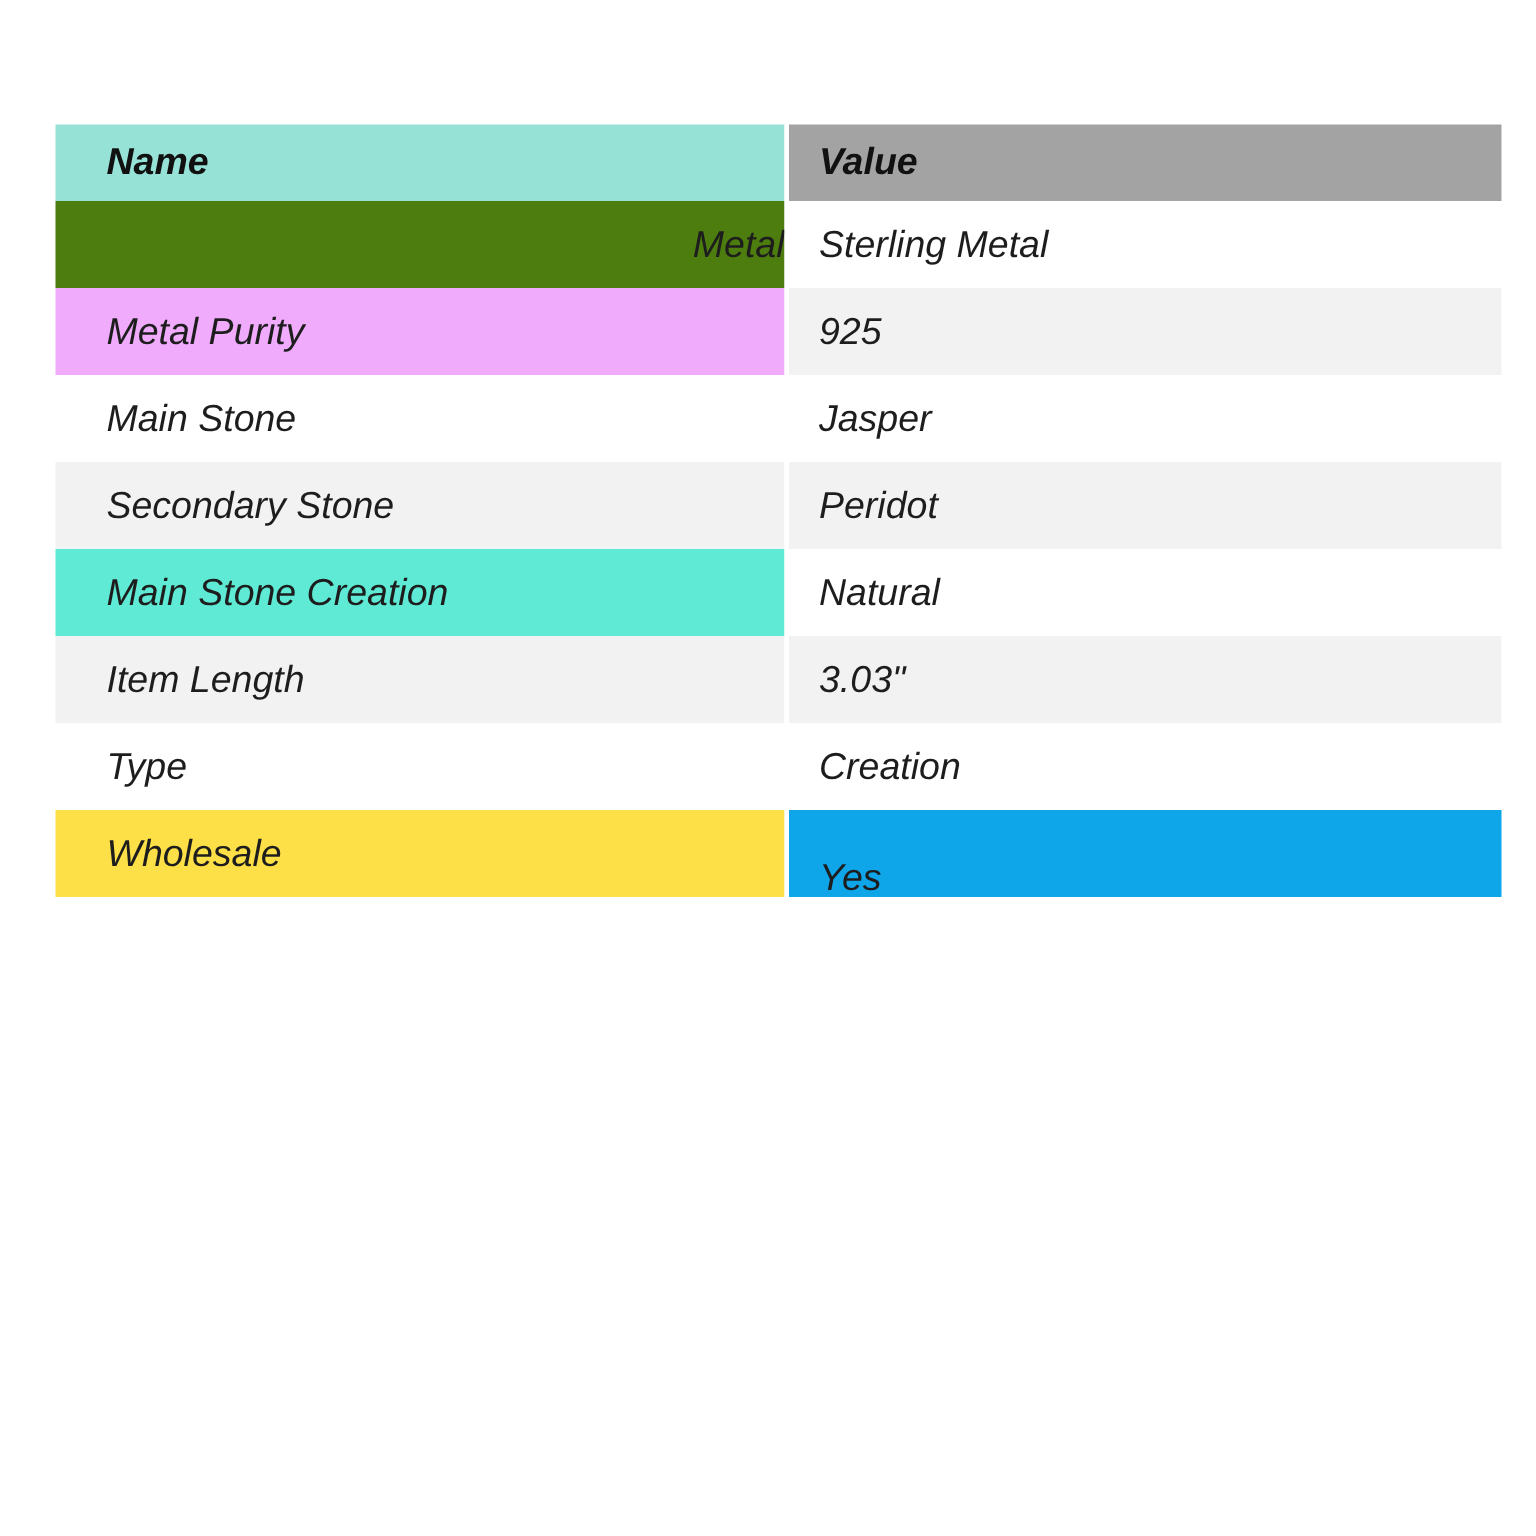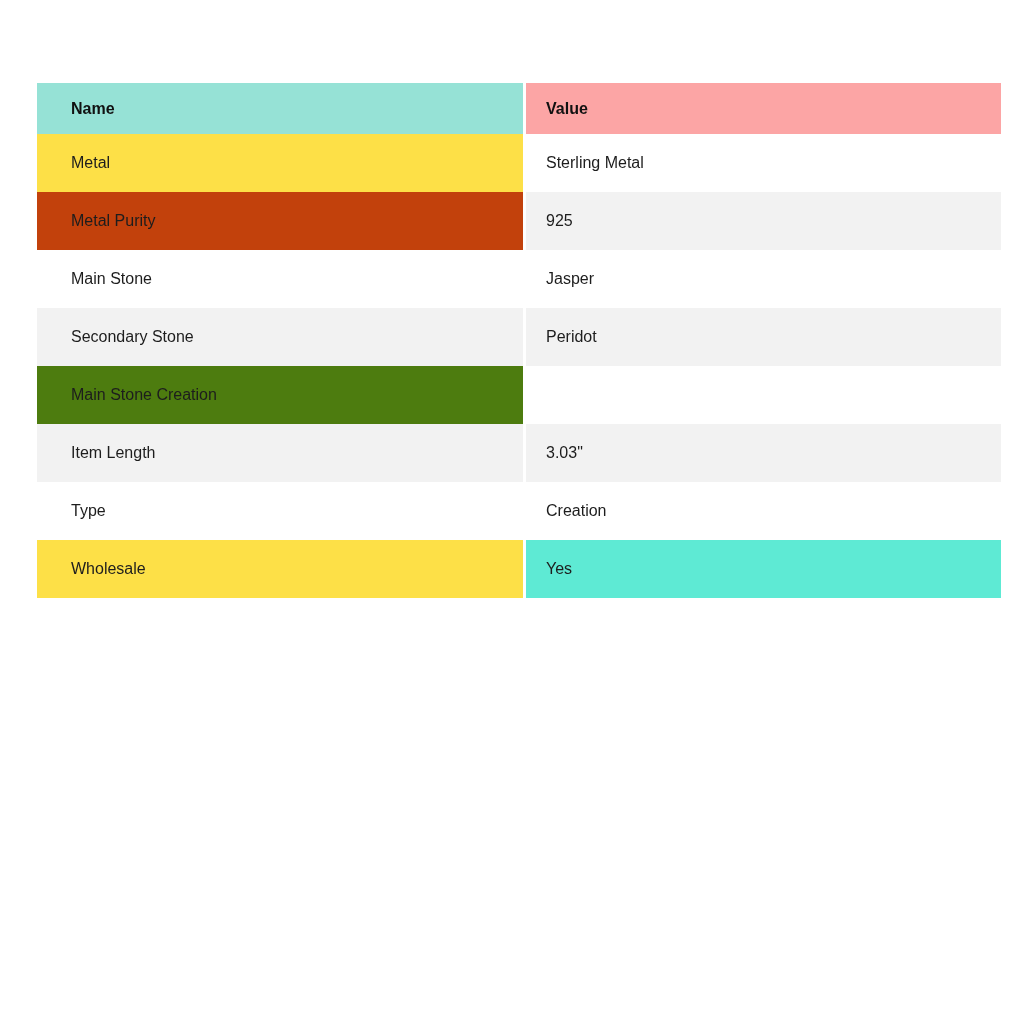--- a/index.html
+++ b/index.html
@@ -29,24 +29,25 @@
     height: 51px;
   }
   .t-body-row {
     height: 58px;
   }
   .cell {
     display: flex;
     align-items: center;
     box-sizing: border-box;
     color: #1d1d1d;
-    font-size: 16px;
+    font-size: 25px;
     line-height: 1;
     white-space: nowrap;
     overflow: hidden;
+    font-style: italic;
   }
   .cell-name {
     width: 486px;
     padding-left: 34px;
   }
   .col-gap {
     width: 3px;
     background: #ffffff;
     flex: 0 0 3px;
   }
@@ -64,37 +65,37 @@
 <body>
 
 <div class="canvas">
   <div class="spec-table">
 
     <div class="t-row t-head">
       <div class="cell cell-name" style="background: rgb(150, 226, 214);">
         <span>Name</span>
       </div>
       <div class="col-gap"></div>
-      <div class="cell cell-value" style="background: #fca5a5;">
+      <div class="cell cell-value" style="background: #a3a3a3;">
         <span>Value</span>
       </div>
     </div>
 
     <div class="t-row t-body-row">
-      <div class="cell cell-name" style="background: #fde047;">
+      <div class="cell cell-name" style="background: #4d7c0f; justify-content: flex-end;">
           <span>Metal</span>
         </div>
       <div class="col-gap"></div>
       <div class="cell cell-value" style="background: rgb(255, 255, 255);">
           <span>Sterling Metal</span>
         </div>
     </div>
 
     <div class="t-row t-body-row">
-      <div class="cell cell-name" style="background: #c2410c;">
+      <div class="cell cell-name" style="background: #f0abfc;">
           <span>Metal Purity</span>
         </div>
       <div class="col-gap"></div>
       <div class="cell cell-value" style="background: rgb(242, 242, 242);">
           <span>925</span>
         </div>
     </div>
 
     <div class="t-row t-body-row">
       <div class="cell cell-name" style="background: rgb(255, 255, 255);">
@@ -110,24 +111,27 @@
       <div class="cell cell-name" style="background: rgb(242, 242, 242);">
           <span>Secondary Stone</span>
         </div>
       <div class="col-gap"></div>
       <div class="cell cell-value" style="background: rgb(242, 242, 242); text-align: right;">
           <span>Peridot</span>
         </div>
     </div>
 
     <div class="t-row t-body-row">
-      <div class="cell cell-name" style="background: #4d7c0f;">
+      <div class="cell cell-name" style="background: #5eead4;">
           <span>Main Stone Creation</span>
         </div>
       <div class="col-gap"></div>
+      <div class="cell cell-value" style="background: rgb(255, 255, 255);">
+          <span>Natural</span>
+        </div>
     </div>
 
     <div class="t-row t-body-row">
       <div class="cell cell-name" style="background: rgb(242, 242, 242); text-align: right;">
           <span>Item Length</span>
         </div>
       <div class="col-gap"></div>
       <div class="cell cell-value" style="background: rgb(242, 242, 242);">
           <span>3.03"</span>
         </div>
@@ -141,19 +145,19 @@
       <div class="cell cell-value" style="background: rgb(255, 255, 255);">
           <span>Creation</span>
         </div>
     </div>
 
     <div class="t-row t-body-row">
       <div class="cell cell-name" style="background: #fde047;">
           <span>Wholesale</span>
         </div>
       <div class="col-gap"></div>
-      <div class="cell cell-value" style="background: #5eead4;">
+      <div class="cell cell-value" style="background: #0ea5e9; align-items: flex-end;">
           <span>Yes</span>
         </div>
     </div>
 
   </div>
 </div>
 
 </body></html>

